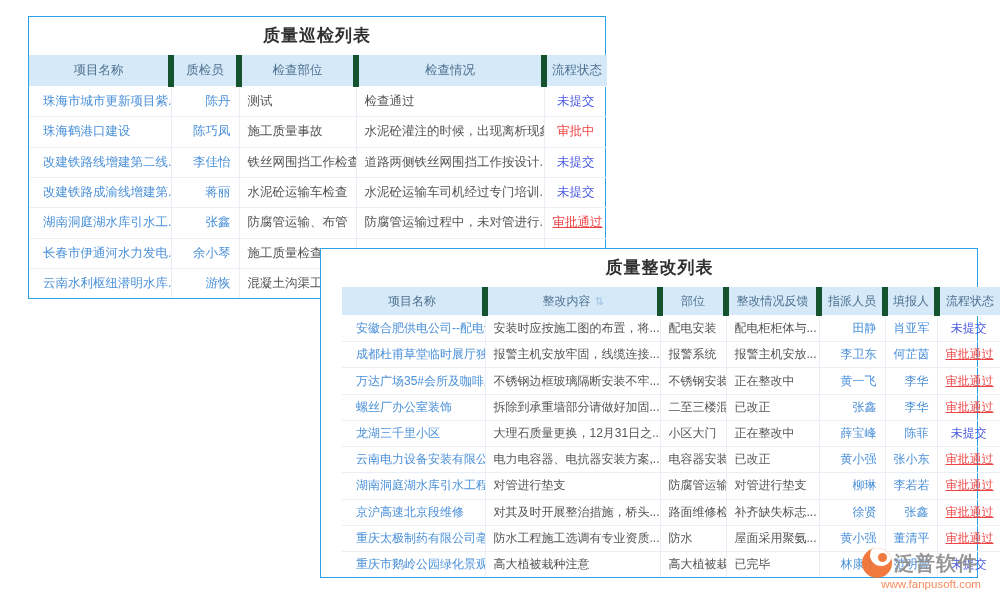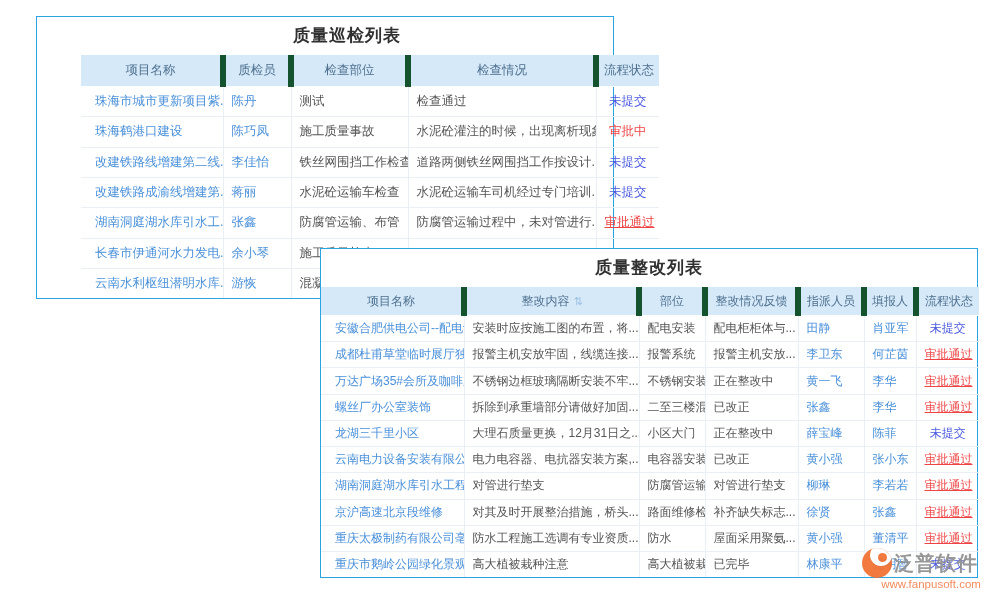--- a/index.html
+++ b/index.html
@@ -5,22 +5,22 @@
   html,body{margin:0;padding:0;}
   body{
     width:1000px;height:600px;position:relative;background:#ffffff;
     font-family:"Liberation Sans","DejaVu Sans",sans-serif;
     overflow:hidden;
   }
   .card{
     position:absolute;background:#ffffff;border:1px solid #2aa3e2;
     box-sizing:border-box;
   }
-  #card1{left:36px;top:16px;width:578px;height:283px;z-index:1;padding-left:44px;}
-  #card2{left:320px;top:248px;width:658px;height:330px;z-index:2;}
+  #card1{left:28px;top:16px;width:578px;height:283px;z-index:1;}
+  #card2{left:320px;top:248px;width:658px;height:330px;z-index:2;padding-left:21px;}
   .tbl-title{
     height:38px;line-height:38px;text-align:center;
     font-size:17px;font-weight:bold;color:#303030;
     letter-spacing:1px;
   }
   table{border-collapse:collapse;table-layout:fixed;width:100%;}
   #card1 table{height:243px;}
   #card2 table{height:290px;}
   th{
     background:#d6e9f8;color:#4e7190;font-weight:normal;
@@ -33,21 +33,21 @@
   #card2 th{height:28px;font-size:12px;}
   td{
     font-size:12.5px;color:#555555;padding:0 8px;
     border-left:1px solid #eaeff5;border-top:1px solid #eaeff5;
     overflow:hidden;white-space:nowrap;text-overflow:clip;
   }
   #card2 td{font-size:12px;}
   td:first-child{border-left:none;padding-left:14px;}
   tbody tr:first-child td{border-top:none;}
   td.link{color:#4a90d9;}
-  td.name{color:#4a90d9;text-align:left;}
+  td.name{color:#4a90d9;text-align:right;}
   td.status{text-align:center;}
   td.st-pending{color:#4a5ae0;}
   td.st-approving{color:#ef4444;}
   td.st-approved{color:#ef4444;text-decoration:underline;}
   .sort{color:#9cc3e6;font-size:11px;margin-left:4px;letter-spacing:-1px;}
   
   #watermark{
     position:absolute;left:862px;top:546px;width:138px;height:48px;
     z-index:3;opacity:0.92;
   }

